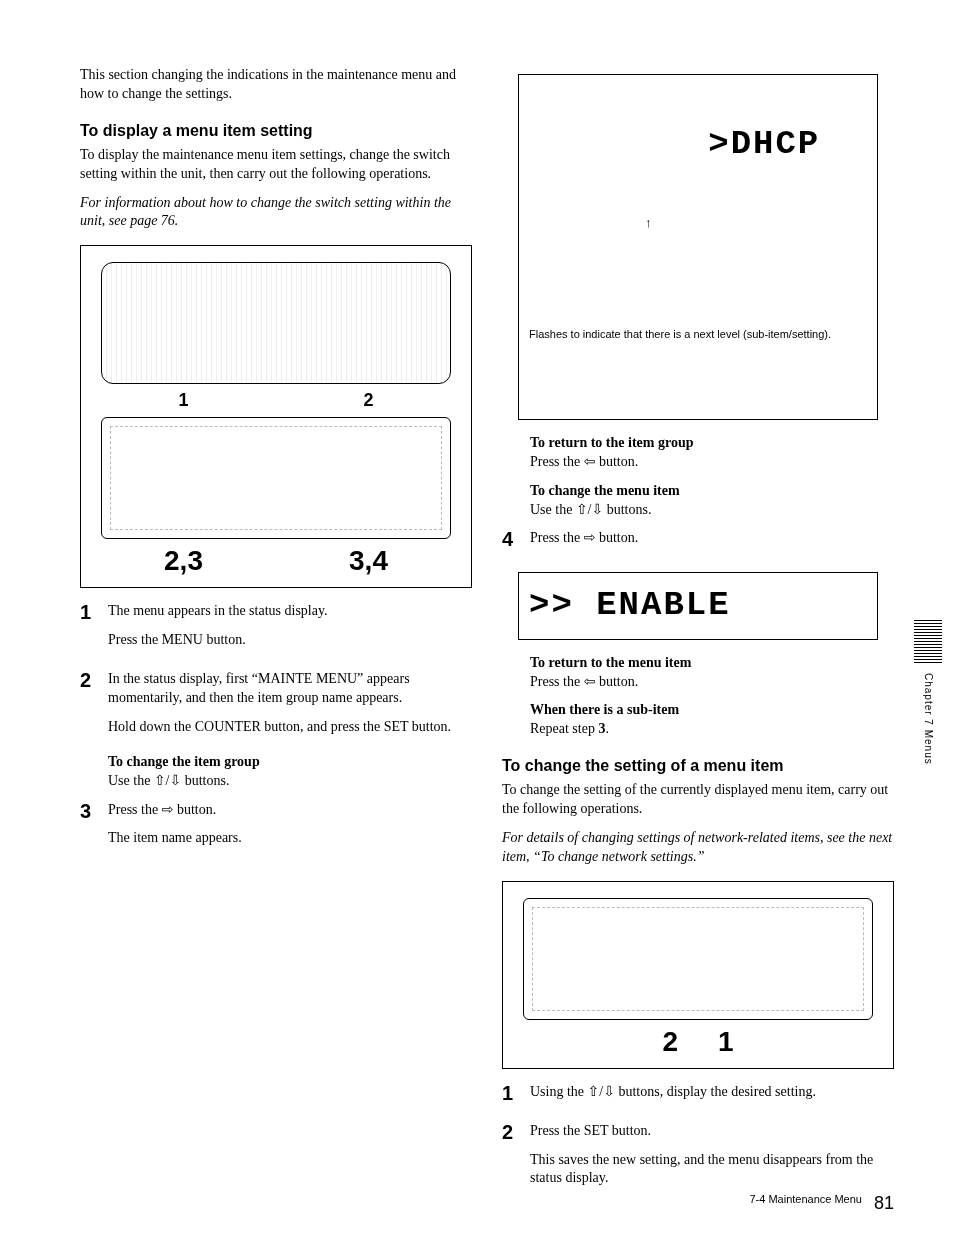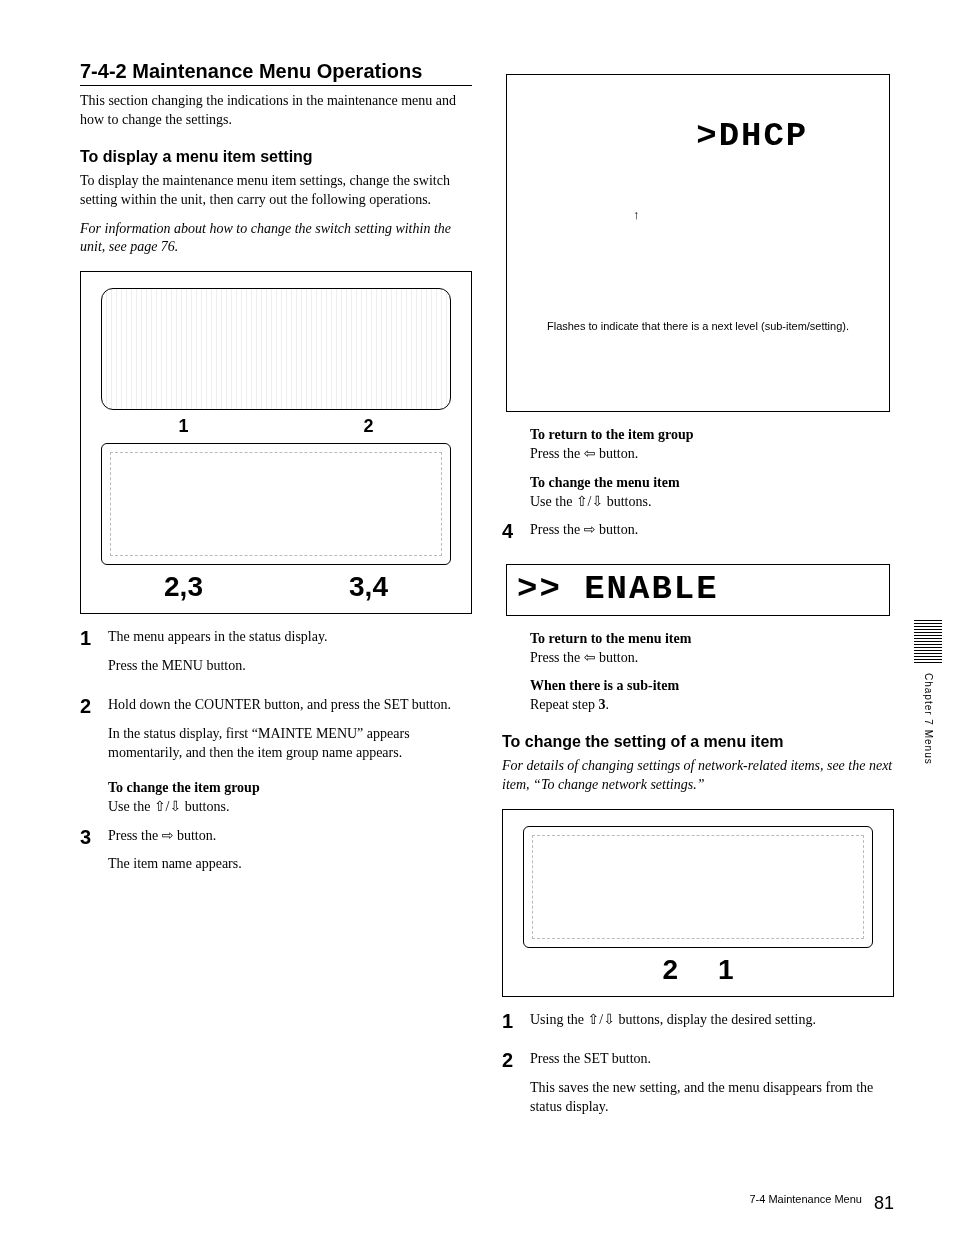--- a/index.html
+++ b/index.html
@@ -97,38 +97,37 @@
     display:flex;
     justify-content: space-around;
     font-family: Arial, Helvetica, sans-serif;
     font-weight: bold;
     font-size: 18px;
     margin-top: 4px;
   }
   .callout-row.large { font-size: 28px; }
   .lcd {
     border: 1px solid #000;
-    padding: 6px 10px;
-    margin: 14px 4px;
+    padding: 14px 10px;
+    margin: 14px 16px;
     font-family: "Courier New", monospace;
     font-weight: bold;
     font-size: 34px;
     letter-spacing: 2px;
     line-height: 1.1;
     white-space: pre;
   }
   .lcd.small-caption { padding-bottom: 4px; }
   .lcd-caption {
     font-family: Arial, Helvetica, sans-serif;
     font-weight: normal;
     font-size: 11px;
     letter-spacing: normal;
     white-space: normal;
     margin-top: 6px;
-    text-align: center;
   }
   .arrow-icon {
     font-family: Arial, sans-serif;
     font-size: 13px;
     display:inline-block;
     vertical-align: baseline;
   }
   .sidebar {
     position: absolute;
     right: 12px;
@@ -170,21 +169,20 @@
   }
 </style>
 </head>
 <body>
 
 <div class="page">
 
   <div class="columns">
 
     <div class="col">
-      <h2>7-4-2 Maintenance Menu Operations</h2>
       <p>This section changing the indications in the maintenance menu and how to change the settings.</p>
 
       <h3>To display a menu item setting</h3>
       <p>To display the maintenance menu item settings, change the switch setting within the unit, then carry out the following operations.</p>
       <p class="italic">For information about how to change the switch setting within the unit, see page 76.</p>
 
       <div class="figure">
         <div class="device-outline"></div>
         <div class="callout-row">
           <span>1</span>
@@ -203,22 +201,22 @@
         <div class="step-num">1</div>
         <div class="step-body">
           <p>The menu appears in the status display.</p>
           <p>Press the MENU button.</p>
         </div>
       </div>
 
       <div class="step">
         <div class="step-num">2</div>
         <div class="step-body">
+          <p>In the status display, first “MAINTE MENU” appears momentarily, and then the item group name appears.</p>
           <p>Hold down the COUNTER button, and press the SET button.</p>
-          <p>In the status display, first “MAINTE MENU” appears momentarily, and then the item group name appears.</p>
         </div>
       </div>
 
 
       <div class="indent">
         <p>
           <span class="bold">To change the item group</span><br>
           <span>Use the ⇧/⇩ buttons.</span>
         </p>
       </div>
@@ -267,20 +265,21 @@
           <span class="bold">To return to the menu item</span><br>
           <span>Press the ⇦ button.</span>
         </p>
         <p>
           <span class="bold">When there is a sub-item</span><br>
           <span>Repeat step <span class="bold">3</span>.</span>
         </p>
       </div>
 
       <h3>To change the setting of a menu item</h3>
+      <p>To change the setting of the currently displayed menu item, carry out the following operations.</p>
       <p class="italic">For details of changing settings of network-related items, see the next item, “To change network settings.”</p>
 
       <div class="figure">
         <div class="panel-outline">
           <div class="panel-inner"></div>
         </div>
         <div class="callout-row large" style="justify-content:center; gap:40px;">
           <span>2</span>
           <span>1</span>
         </div>

